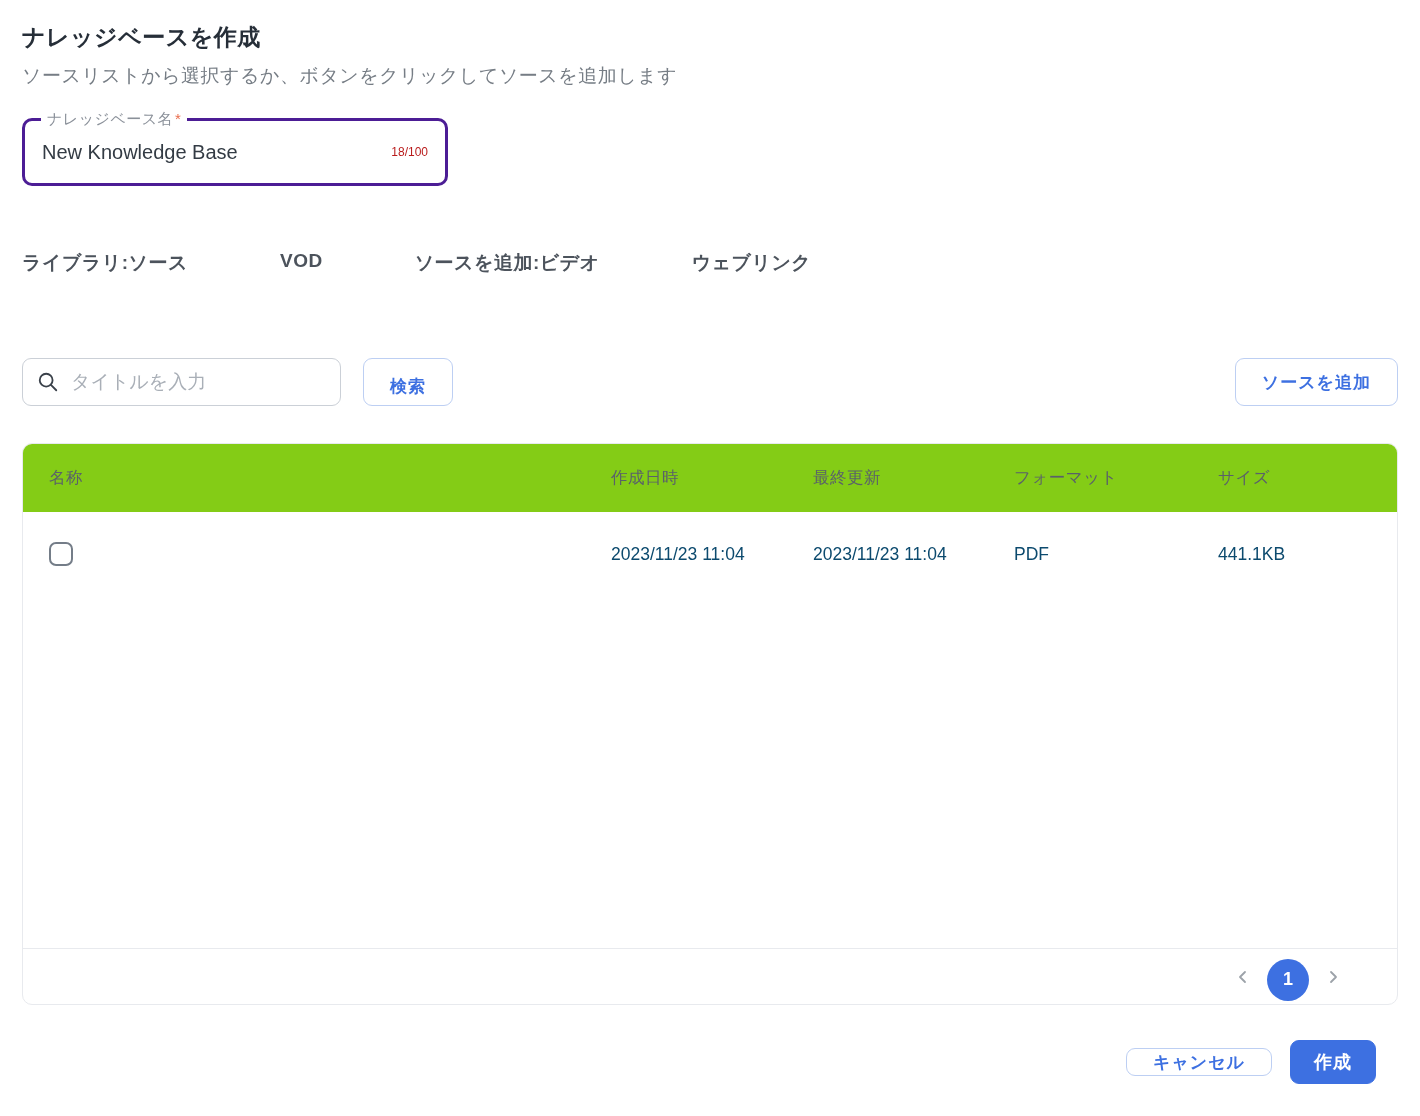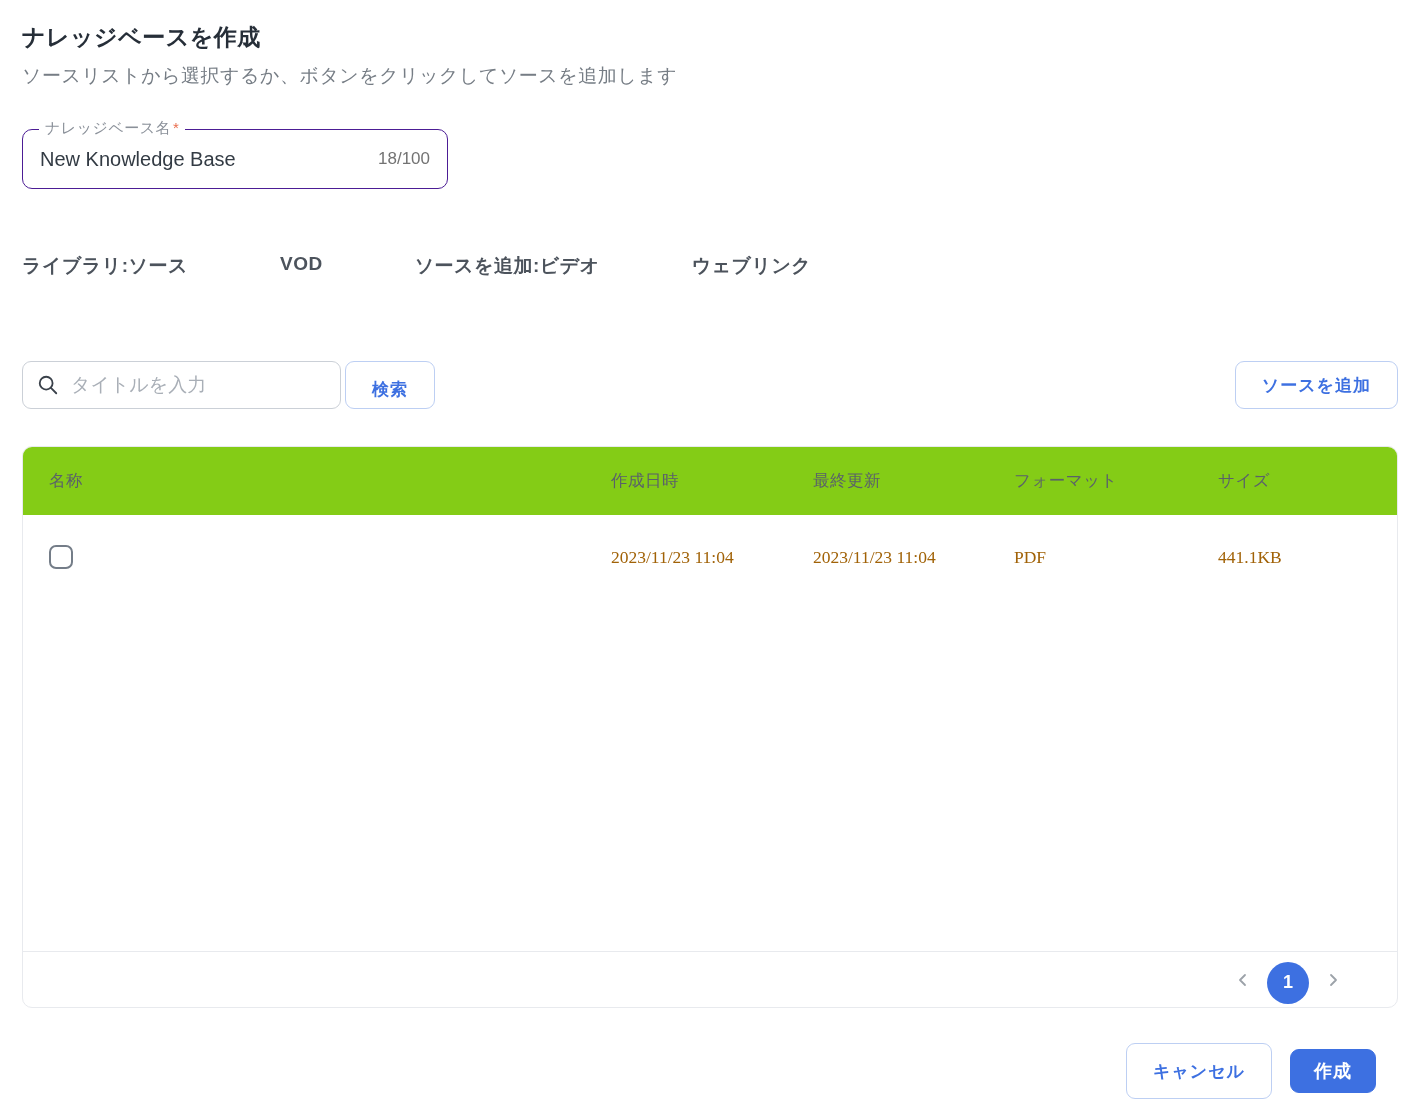--- a/index.html
+++ b/index.html
@@ -10,37 +10,37 @@
     position: relative;
   }
   .content { padding: 22px 22px 0 22px; }
 
   
   .page-title { font-size: 23px; font-weight: 700; color: #262E38; letter-spacing: 0.5px; }
   .page-subtitle { font-size: 19px; color: #767D85; margin-top: 10px; letter-spacing: 0.5px; }
 
   
   .name-field {
-    position: relative; margin-top: 40px;
-    width: 426px; height: 60px;
-    border: 1px solid #4c1d95; border-radius: 10px;
+    position: relative; margin-top: 29px;
+    width: 426px; height: 68px;
+    border: 3px solid #4c1d95; border-radius: 10px;
     display: flex; align-items: center; padding: 0 17px;
   }
   .name-field .float-label {
     position: absolute; top: -11px; left: 16px;
     background: #ffffff; padding: 0 6px;
     font-size: 15px; color: #8A9099; letter-spacing: 0.5px;
   }
   .name-field .float-label .req { color: #E96C4C; margin-left: 2px; }
   .name-field input {
     border: none; outline: none; flex: 1;
     font-family: inherit; font-size: 20px; color: #333B44;
     min-width: 0;
   }
-  .name-field .counter { font-size: 17px; color: #737373; margin-left: 12px; white-space: nowrap; }
+  .name-field .counter { font-size: 12px; color: #b91c1c; margin-left: 12px; white-space: nowrap; }
 
   
   .tabs { display: flex; gap: 92px; margin-top: 64px; }
   .tab {
     font-size: 19px; font-weight: 700; color: #4C535C;
     padding-bottom: 13px; cursor: pointer; letter-spacing: 0.5px;
     border-bottom: 3px solid transparent;
   }
   .tab.active { color: #3D70E1; border-bottom-color: #3D70E1; }
 
@@ -57,21 +57,21 @@
     border: none; outline: none; flex: 1; min-width: 0;
     font-family: inherit; font-size: 19px; color: #404040;
   }
   .search-box input::placeholder { color: #A9AFB7; }
   .btn-outline {
     height: 48px; background: #fff;
     border: 1px solid #BDCFF3; border-radius: 9px;
     color: #3D70E1; font-family: inherit; font-size: 17px; font-weight: 700;
     letter-spacing: 1px; cursor: pointer;
   }
-  .search-btn { margin-left: 4px; padding: 16px 26px; }
+  .search-btn { margin-left: 22px; padding: 16px 26px; }
   .add-source-btn { margin-left: auto; padding: 0 26px; font-size: 17px; }
 
   
   .table-card {
     margin-top: 37px; height: 562px;
     border: 1px solid #E8EAEE; border-radius: 10px;
     display: flex; flex-direction: column; overflow: hidden;
     background: #fff;
   }
   .tgrid {
@@ -82,21 +82,21 @@
   .thead { background: #84cc16; height: 68px; flex: 0 0 auto; }
   .thead .th { font-size: 16.5px; color: #5A616A; letter-spacing: 0.5px; }
   .trow { height: 84px; flex: 0 0 auto; font-size: 18px; color: #2F3740; }
   .trow .name-cell { display: flex; align-items: center; gap: 14px; min-width: 0; }
   .checkbox {
     width: 24px; height: 24px; flex: 0 0 auto;
     border: 2px solid #747D88; border-radius: 7px; background: #fff;
     cursor: pointer;
   }
   .file-name { font-size: 18px; color: #2E363F; white-space: nowrap; overflow: hidden; text-overflow: ellipsis; padding-right: 10px; }
-  .cell { font-size: 17.5px; color: #a16207; font-family: Liberation Serif, serif; }
+  .cell { font-size: 17.5px; color: #0c4a6e; }
   .tbody-space { flex: 1 1 auto; }
 
   
   .card-footer {
     flex: 0 0 auto; height: 56px;
     border-top: 1px solid #E8EAEE;
     display: flex; align-items: center; justify-content: flex-end;
     gap: 16px; padding-right: 56px;
   }
   .pg-btn {
@@ -109,21 +109,21 @@
     font-family: inherit; font-size: 18px; font-weight: 700;
     display: flex; align-items: center; justify-content: center;
     cursor: pointer; transform: translateY(3px);
   }
 
   
   .actions {
     display: flex; justify-content: flex-end; align-items: center;
     gap: 18px; margin-top: 35px; padding-right: 22px;
   }
-  .cancel-btn { height: 56px; padding: 0 26px; border-radius: 9px; }
+  .cancel-btn { height: 28px; padding: 0 26px; border-radius: 9px; }
   .create-btn {
     height: 44px; padding: 0 23px; border-radius: 9px;
     background: #3D70E1; border: 1px solid #3D70E1;
     color: #fff; font-family: inherit; font-size: 18px; font-weight: 700;
     letter-spacing: 1px; cursor: pointer; text-align: right;
   }
 </style>
 </head>
 <body>
 

